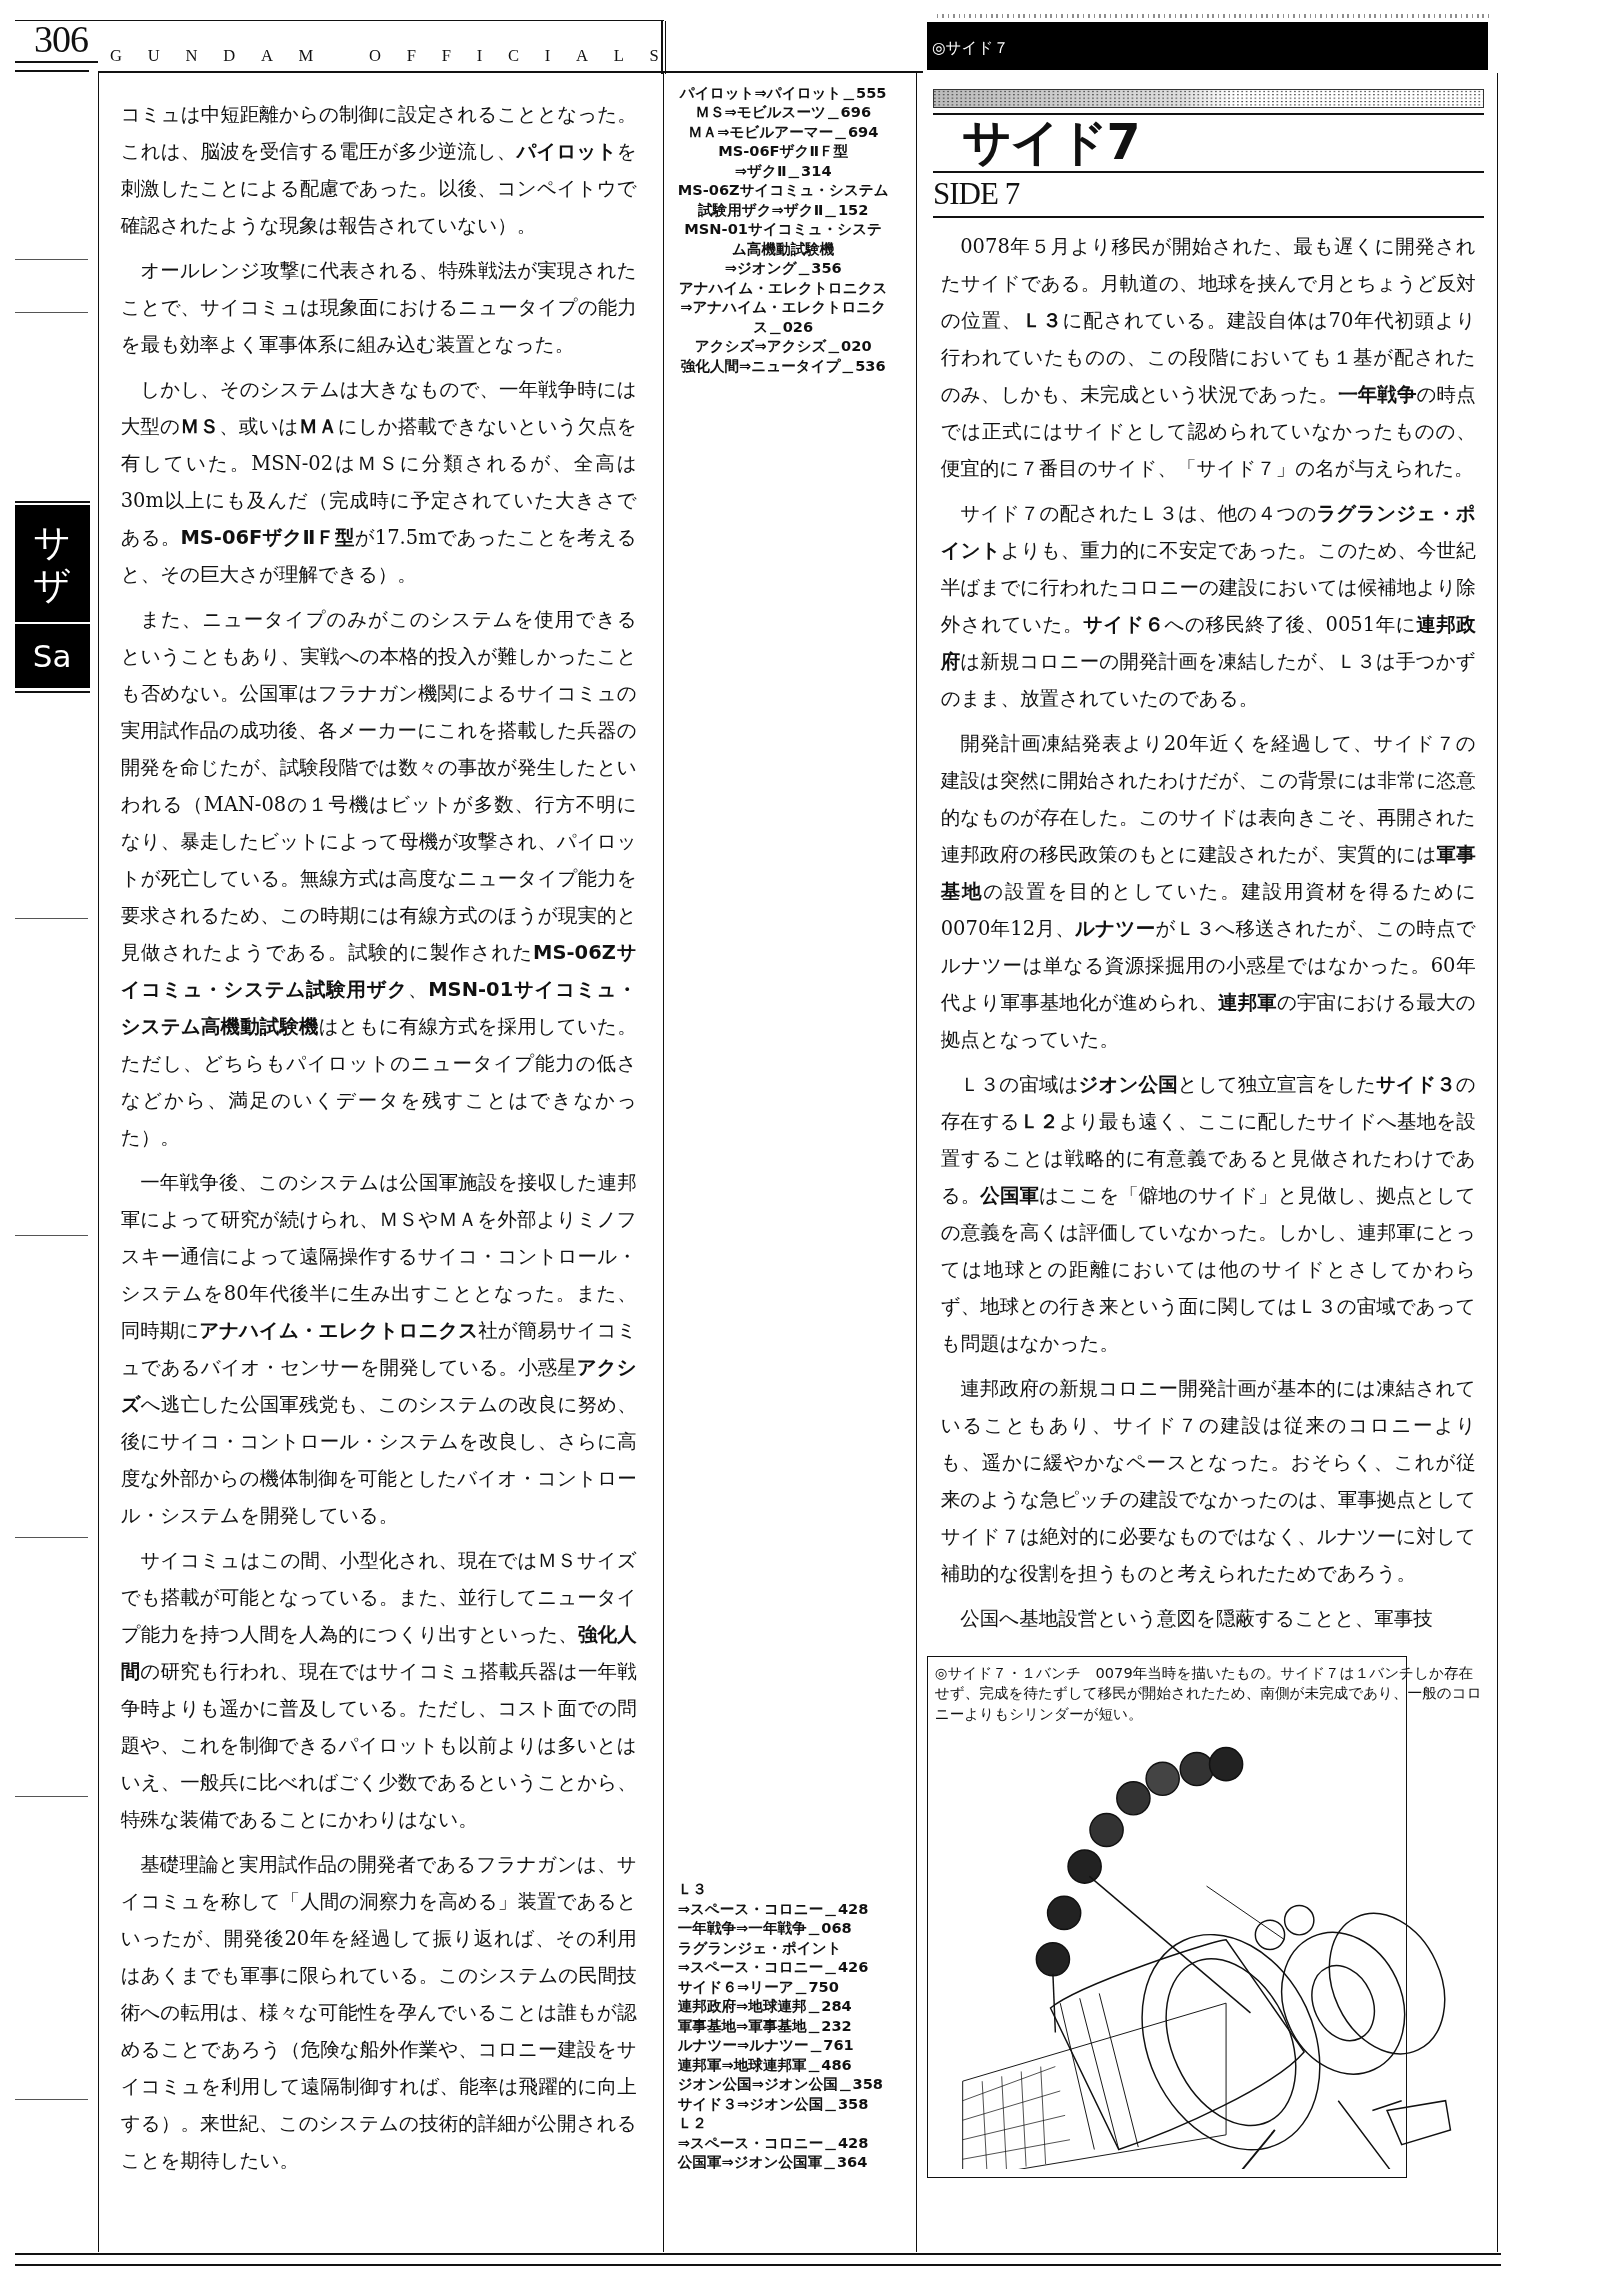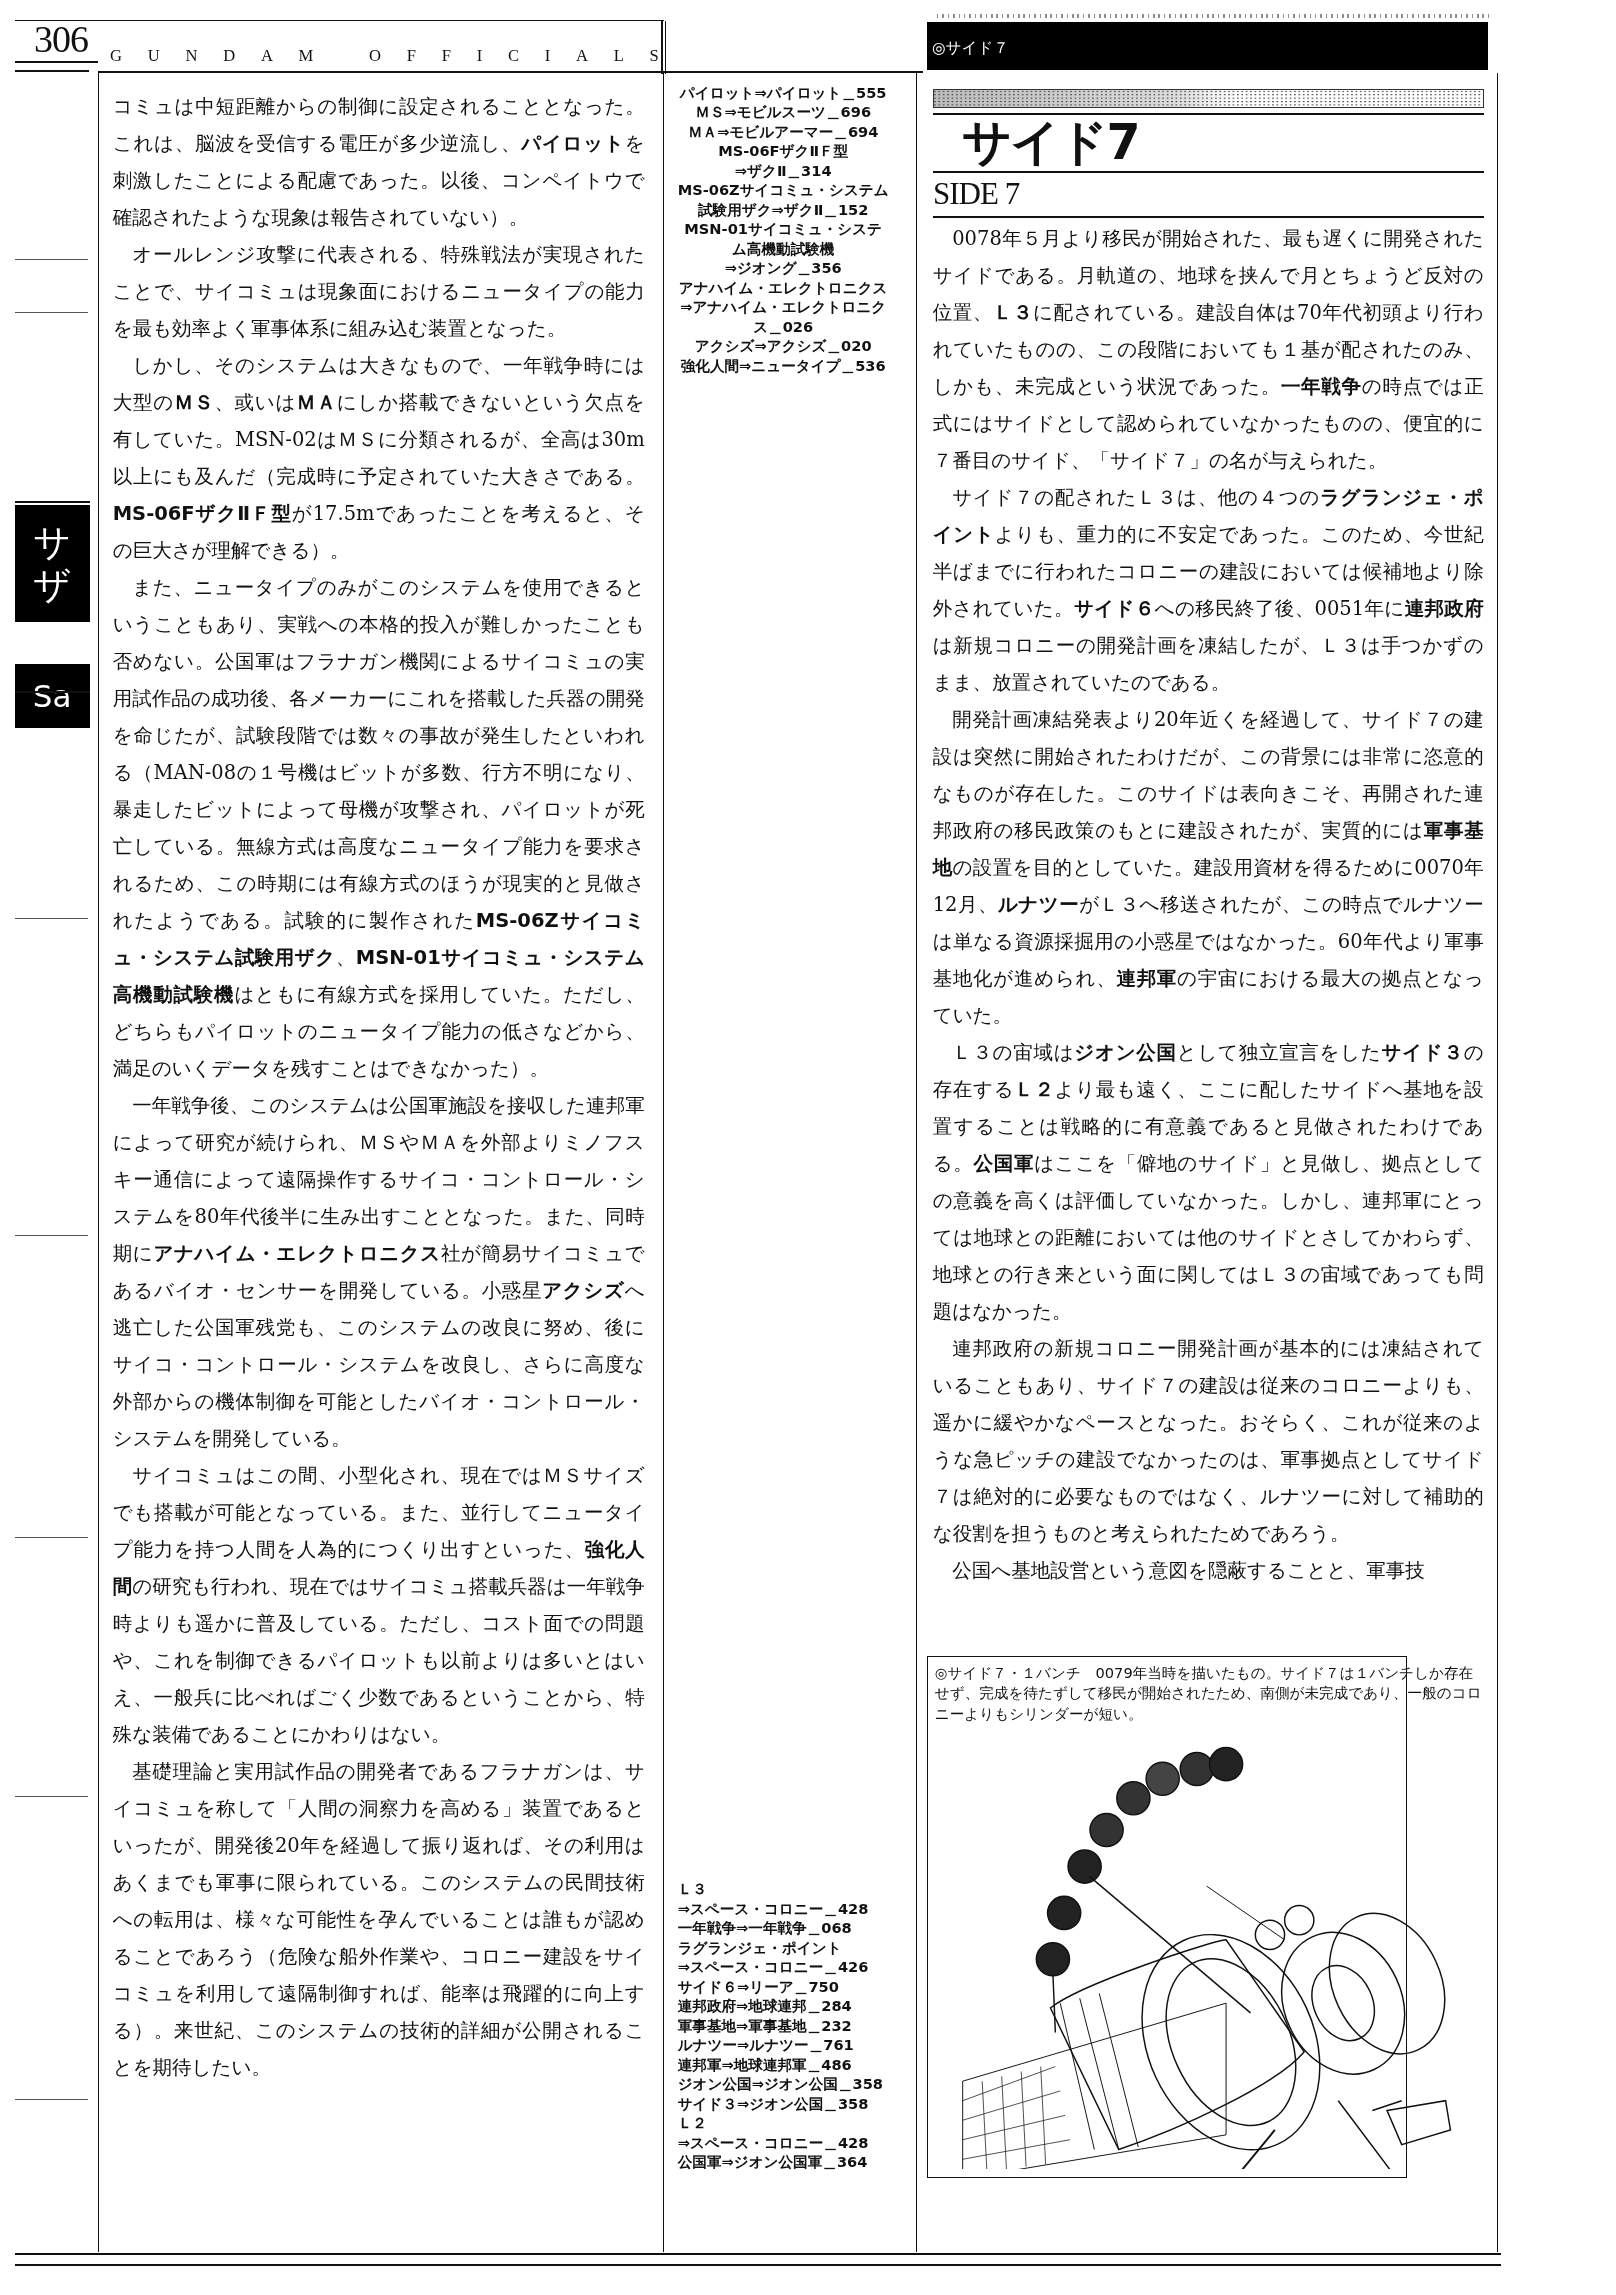--- a/index.html
+++ b/index.html
@@ -22,31 +22,31 @@
   
   .cat-bar { left:927px; top:22px; width:561px; height:48px; background:#000; color:#fff;
              font-family:"DejaVu Sans",sans-serif; font-size:15.6px; display:flex; align-items:flex-end; padding:0 0 10.7px 4.9px; box-sizing:border-box; }
   .noise-band { left:937px; top:13.7px; width:552px; height:3.9px;
                 background:repeating-linear-gradient(90deg,#444 0 1.5px,transparent 1.5px 5.4px); opacity:.6; }
 
   
   .left-col { left:98px; top:73px; width:566px; height:2179px; border-left:1.5px solid #111; border-right:1.5px solid #111; box-sizing:border-box; }
   .body-text { font-family:"DejaVu Serif","Liberation Serif",serif; font-size:19.5px; line-height:37px; text-align:justify; }
   .left-col .body-text { position:absolute; left:13.7px; top:14.6px; width:532px; }
-  .body-text p { margin:0; text-indent:1em; }
+  .body-text p { margin:8px; text-indent:1em; }
   .body-text p.cont { text-indent:0; }
   .body-text b { font-family:"DejaVu Sans",sans-serif; font-weight:bold; }
 
   
   .tab-rule-top { left:14.6px; top:501px; width:75px; height:2px; background:#111; }
   .tab-kana { left:14.6px; top:505px; width:75px; height:117px; background:#000; color:#fff;
               font-family:"DejaVu Sans",sans-serif; font-size:37px; line-height:43px; text-align:center;
               display:flex; flex-direction:column; justify-content:center; }
   .tab-roman { left:14.6px; top:624px; width:75px; height:64px; background:#000; color:#fff;
-               font-family:"DejaVu Sans",sans-serif; font-size:31px; text-align:center; line-height:64px;margin-top:40px; }
+               font-family:"DejaVu Sans",sans-serif; font-size:31px; text-align:center; line-height:64px; }
   .tab-rule-bot { left:14.6px; top:691px; width:75px; height:2px; background:#111; }
   .margin-tick { left:14.6px; width:73px; height:1px; background:#555; }
 
   
   .mid-col { left:666px; top:73px; width:251px; height:2179px; border-right:1.5px solid #111; box-sizing:border-box; }
   .ref-list { position:absolute; left:11.7px; font-family:"DejaVu Sans",sans-serif; font-size:14.6px; line-height:19.5px; font-weight:bold; color:#111; }
   .ref-list div { white-space:nowrap; }
   .ref-top { top:9.8px;text-align:center; }
   .ref-bottom { top:1806px; }
 

